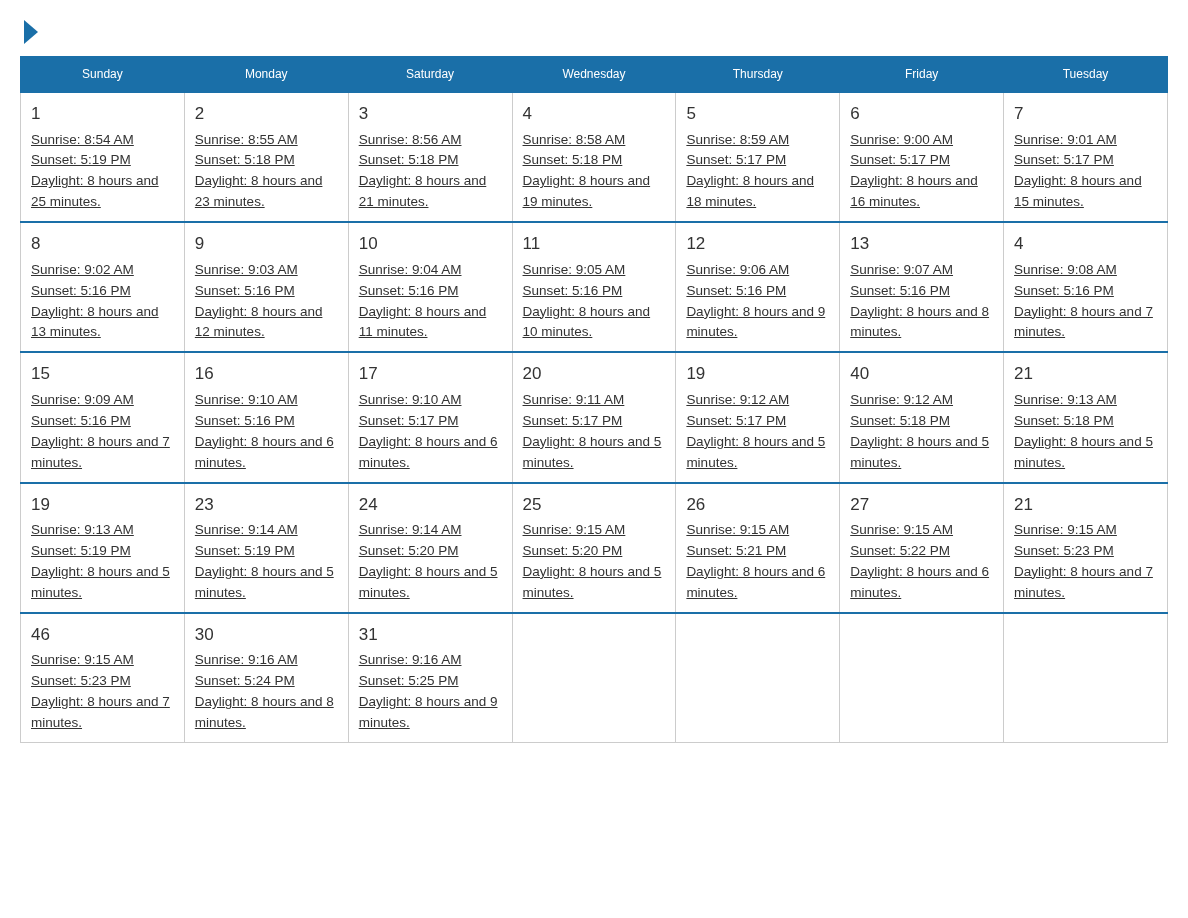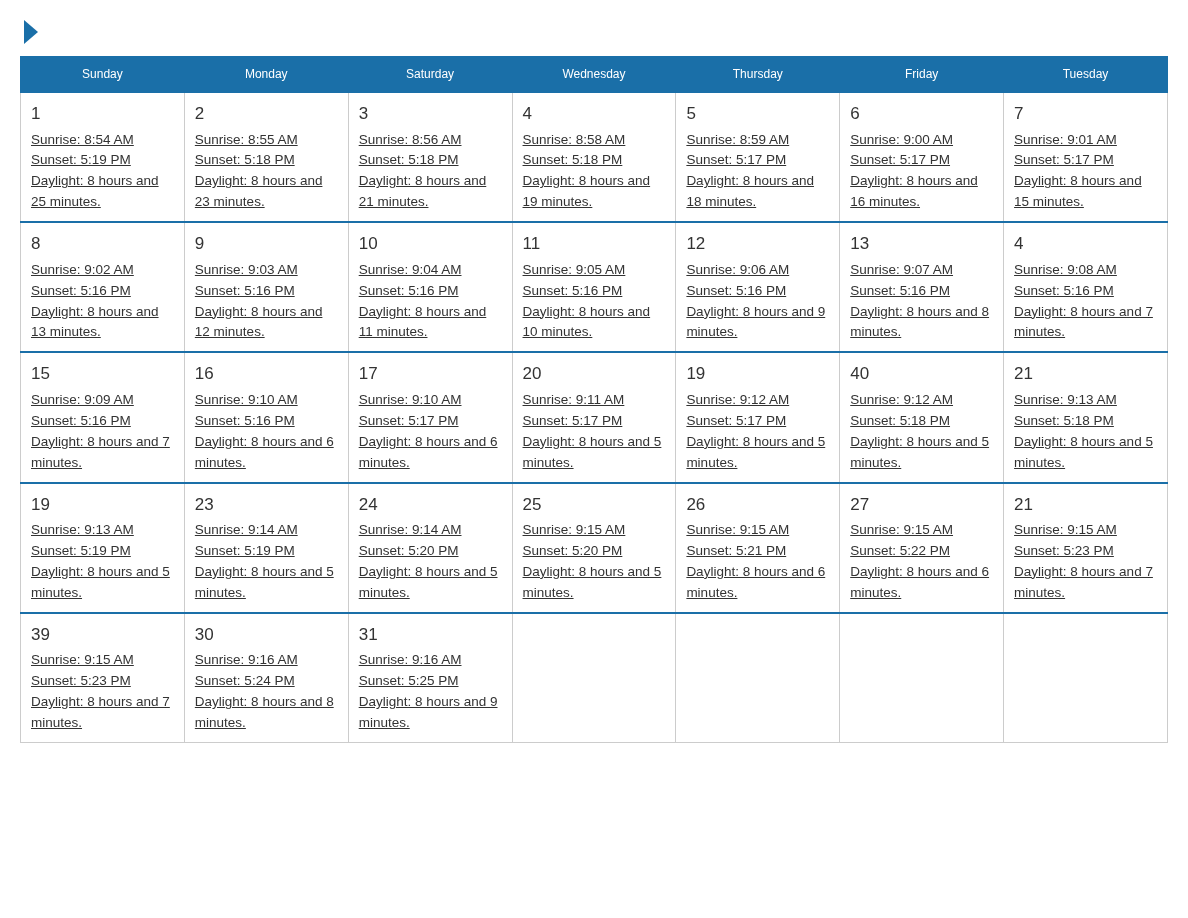--- a/index.html
+++ b/index.html
@@ -245,21 +245,21 @@
           <span class="day-number">27</span>
           <div class="day-info">Sunrise: 9:15 AM<br>Sunset: 5:22 PM<br>Daylight: 8 hours and 6 minutes.</div>
         </td>
         <td>
           <span class="day-number">21</span>
           <div class="day-info">Sunrise: 9:15 AM<br>Sunset: 5:23 PM<br>Daylight: 8 hours and 7 minutes.</div>
         </td>
       </tr>
       <tr>
         <td>
-          <span class="day-number">39</span>
+          <span class="day-number">46</span>
           <div class="day-info">Sunrise: 9:15 AM<br>Sunset: 5:23 PM<br>Daylight: 8 hours and 7 minutes.</div>
         </td>
         <td>
           <span class="day-number">30</span>
           <div class="day-info">Sunrise: 9:16 AM<br>Sunset: 5:24 PM<br>Daylight: 8 hours and 8 minutes.</div>
         </td>
         <td>
           <span class="day-number">31</span>
           <div class="day-info">Sunrise: 9:16 AM<br>Sunset: 5:25 PM<br>Daylight: 8 hours and 9 minutes.</div>
         </td>

